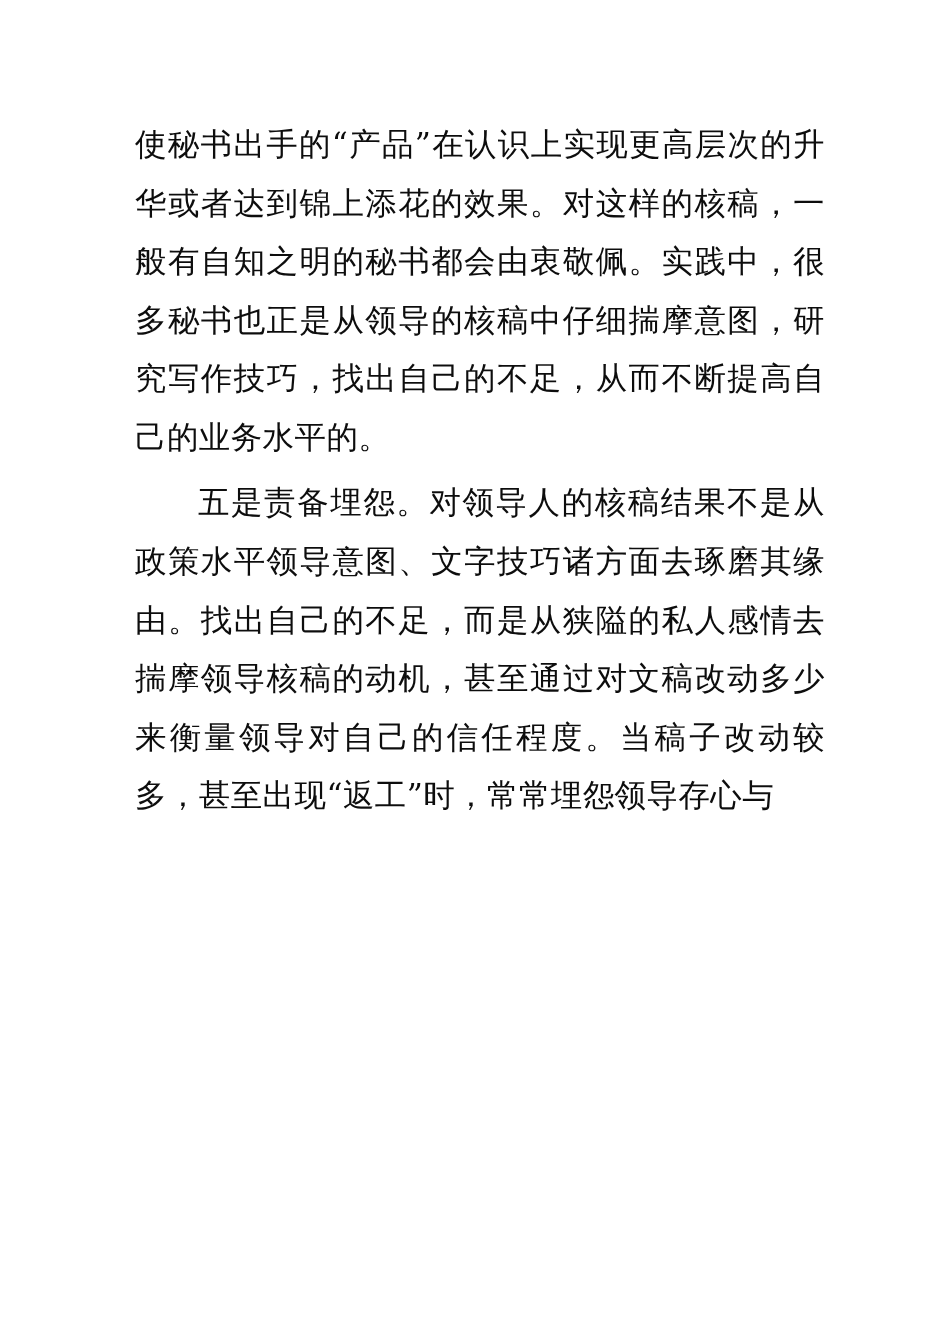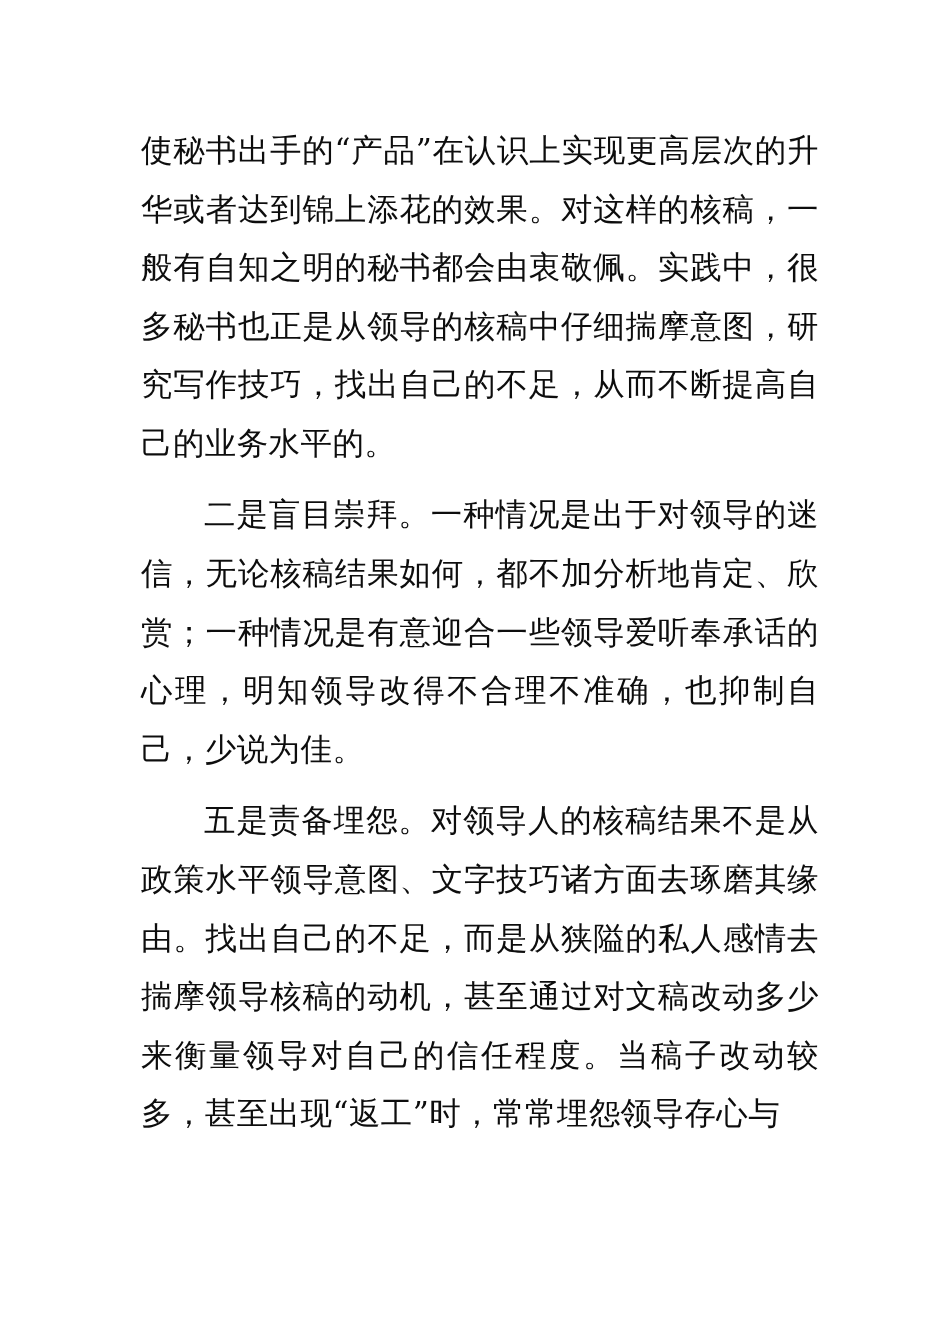--- a/index.html
+++ b/index.html
@@ -23,29 +23,28 @@
   }
   .doc-body {
     font-size: 31.5px;
     line-height: 1.86;
     text-align: justify;
     text-justify: inter-ideograph;
     letter-spacing: 0.4px;
     color: #0d0d0d;
   }
   .para {
-    margin: 13px;
+    margin: 7px;
     text-indent: 0;
   }
   .para.indent {
     text-indent: 2em;
   }
 </style>
 </head>
 <body>
 
 <div class="page">
   <div class="doc-body">
     <p class="para">使秘书出手的“产品”在认识上实现更高层次的升华或者达到锦上添花的效果。对这样的核稿，一般有自知之明的秘书都会由衷敬佩。实践中，很多秘书也正是从领导的核稿中仔细揣摩意图，研究写作技巧，找出自己的不足，从而不断提高自己的业务水平的。</p>
-    <p class="para indent">二是盲目崇拜。一种情况是出于对领导的迷信，无论核稿结果如何，都不加分析地肯定、欣赏；一种情况是有意迎合一些领导爱听奉承话的心理，明知领导改得不合理不准确，也抑制自己，少说为佳。</p>
     <p class="para indent">五是责备埋怨。对领导人的核稿结果不是从政策水平领导意图、文字技巧诸方面去琢磨其缘由。找出自己的不足，而是从狭隘的私人感情去揣摩领导核稿的动机，甚至通过对文稿改动多少来衡量领导对自己的信任程度。当稿子改动较多，甚至出现“返工”时，常常埋怨领导存心与</p>
   </div>
 </div>
 
 </body></html>

